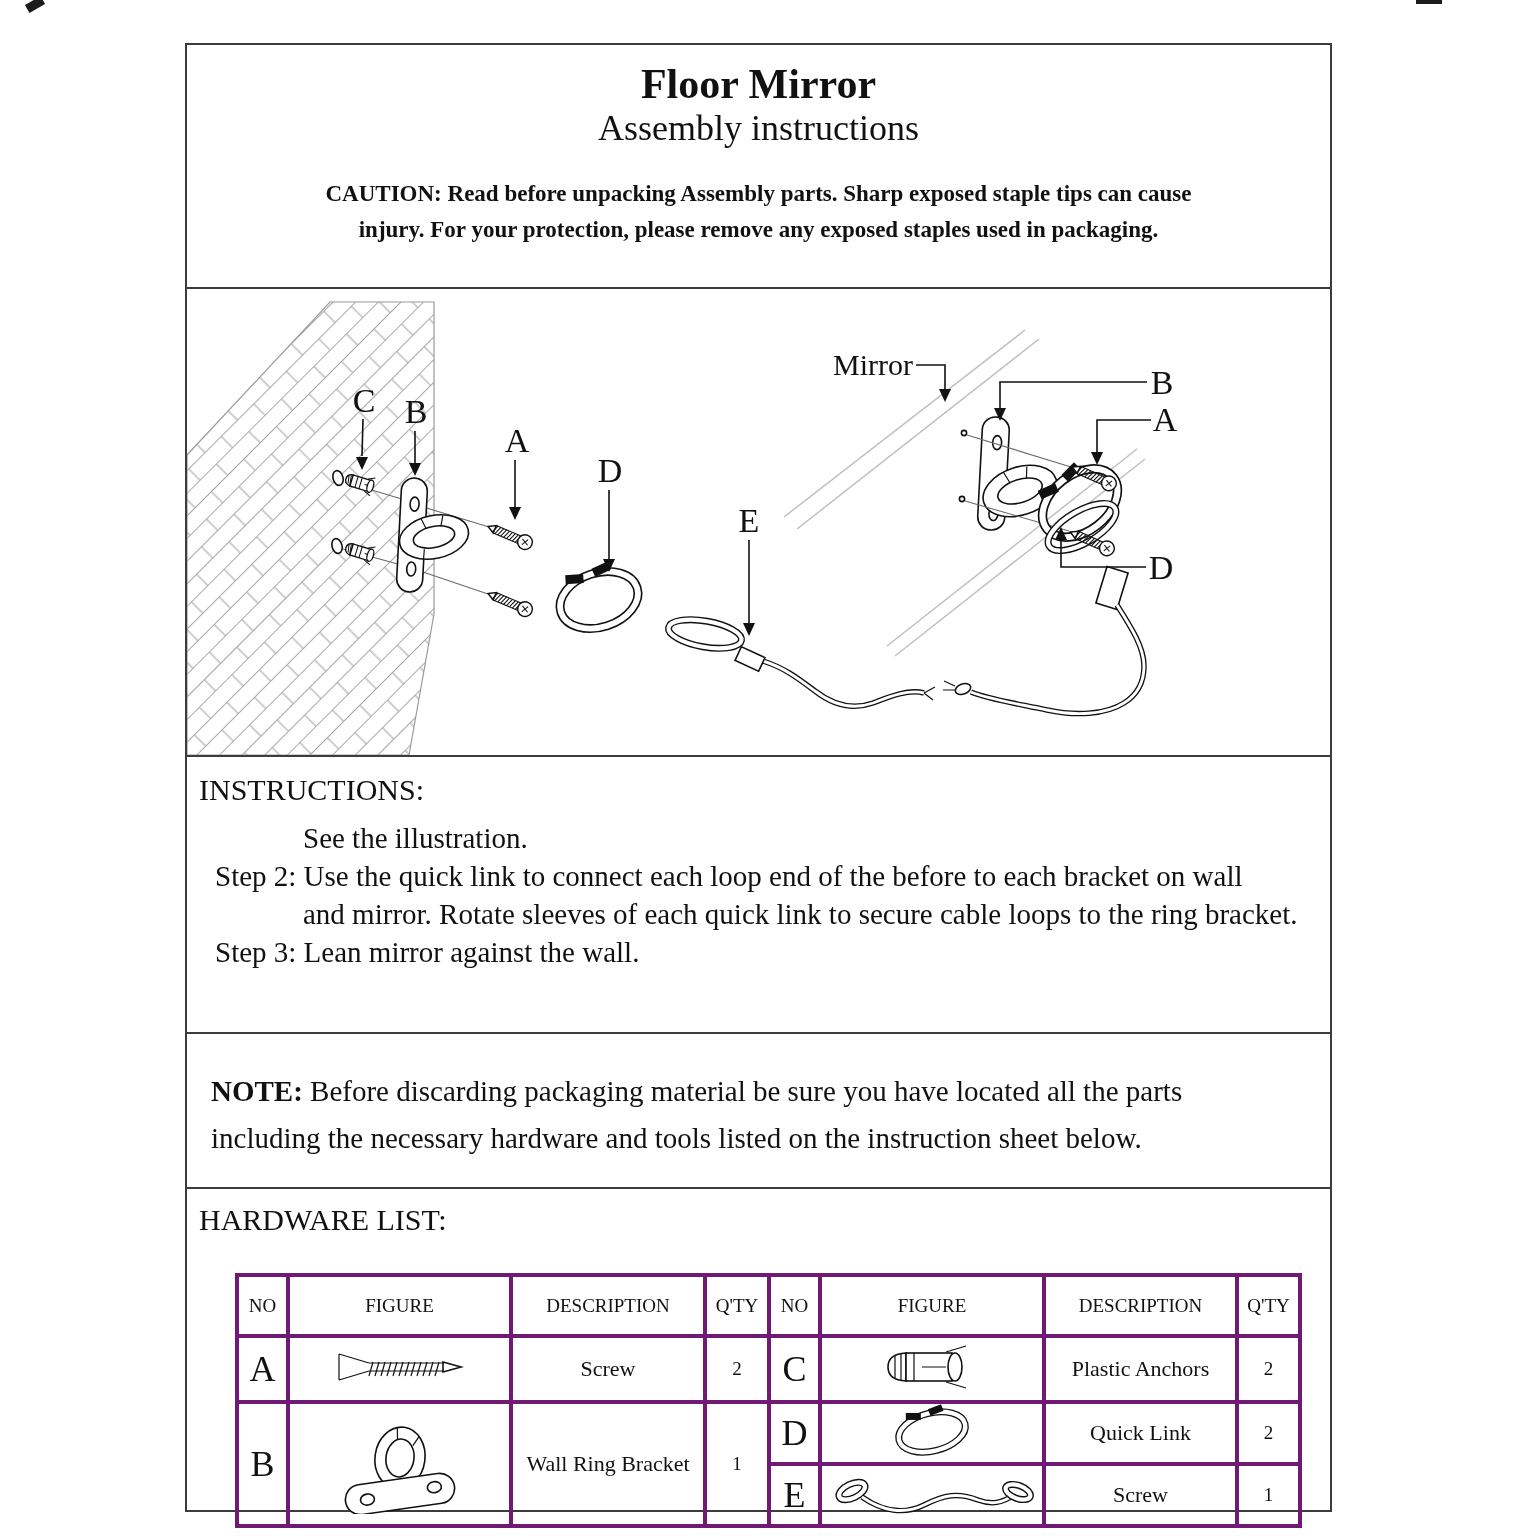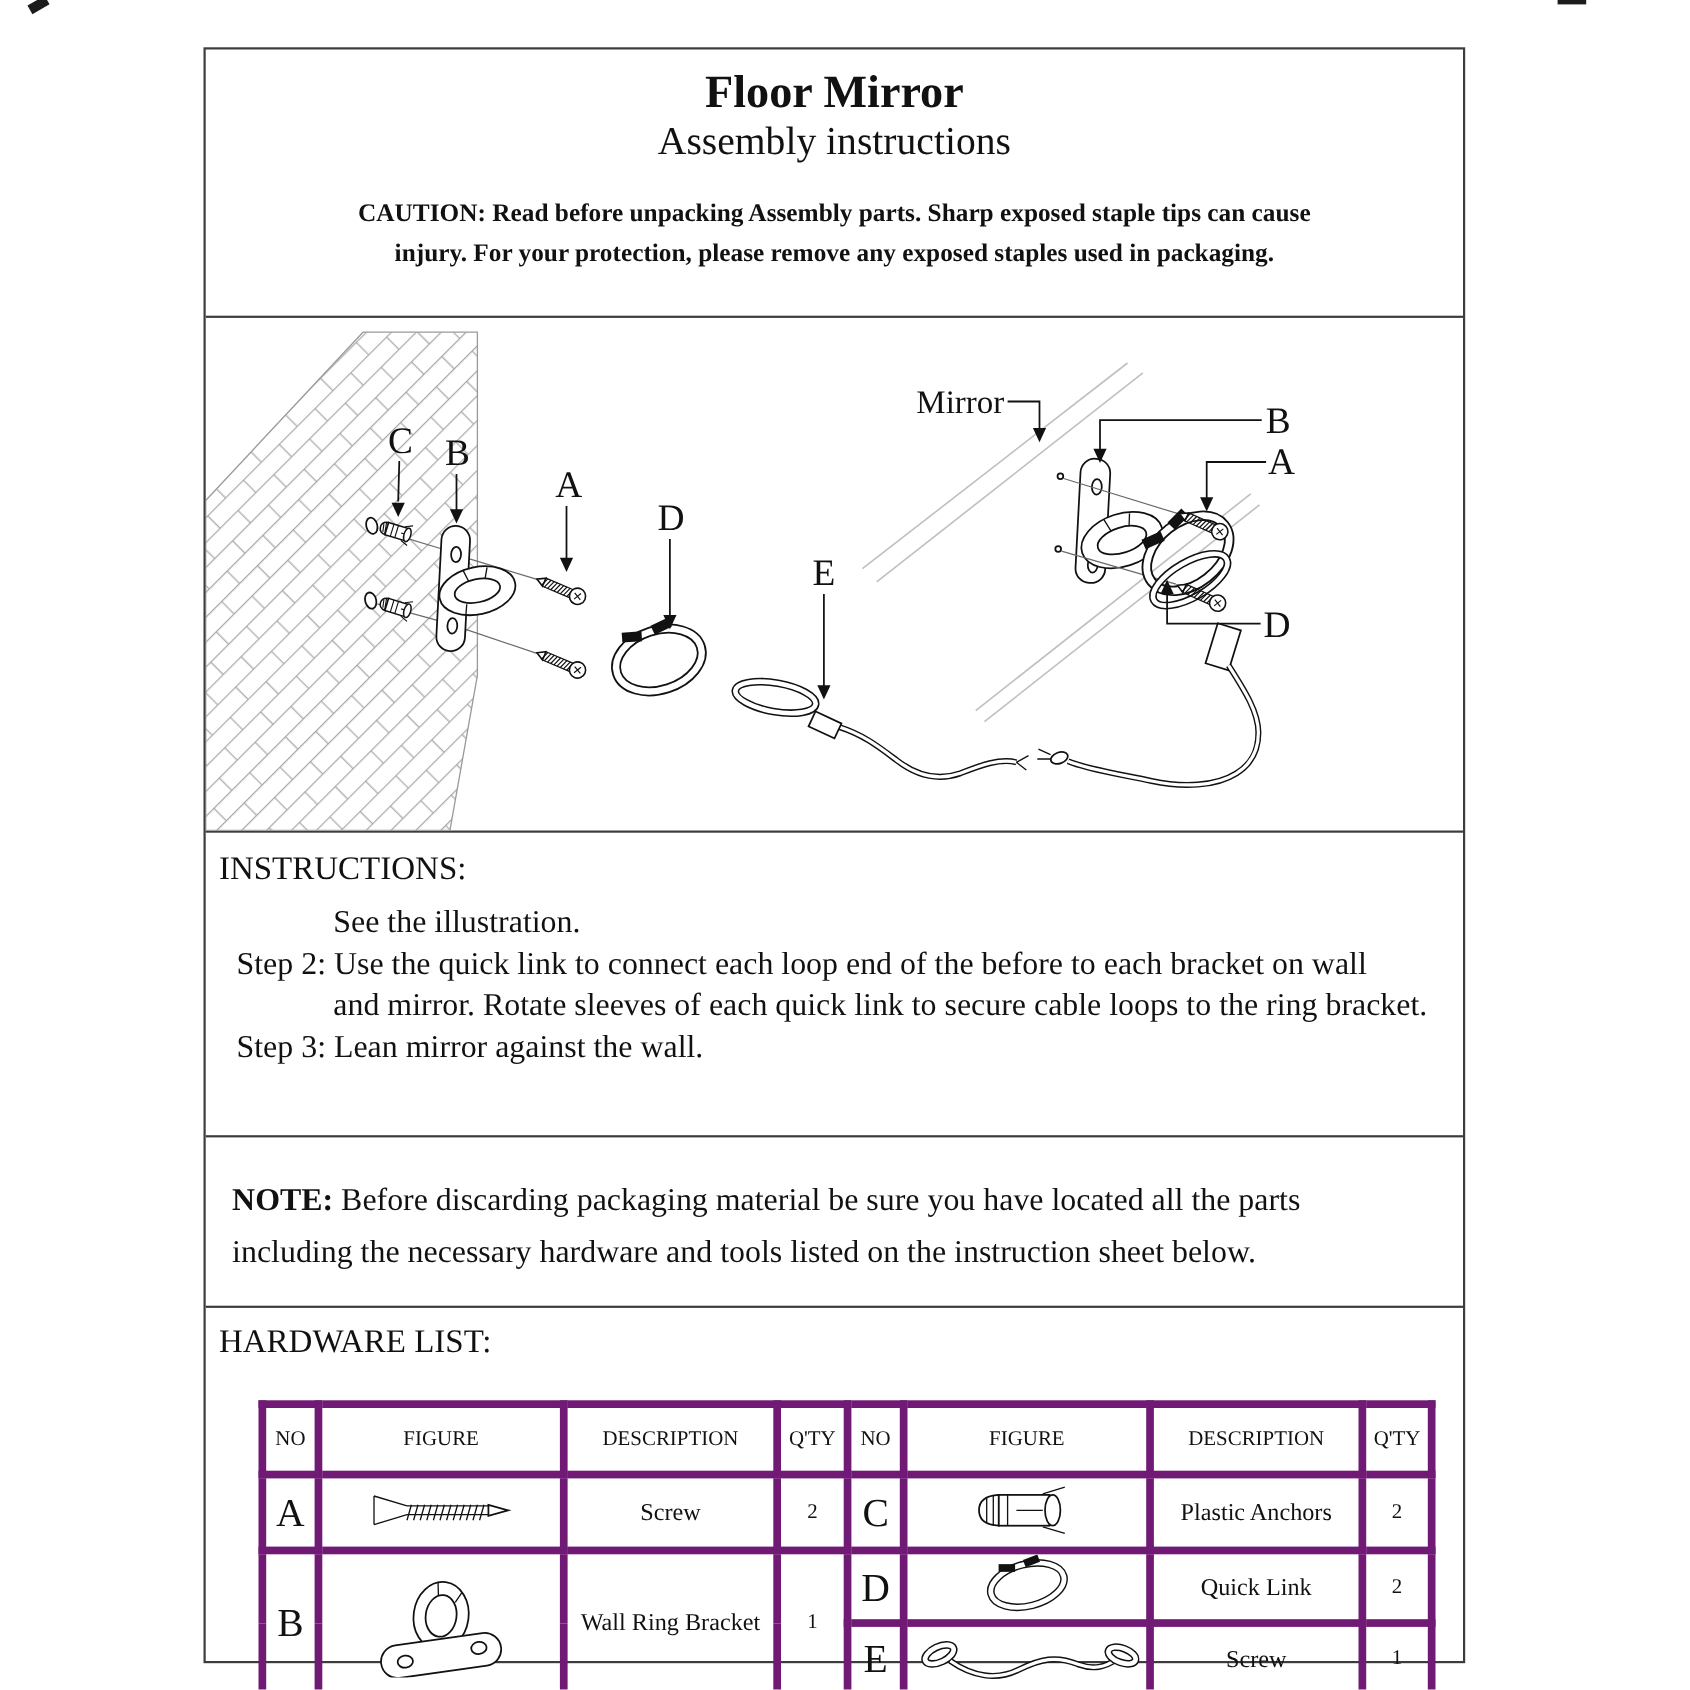--- a/index.html
+++ b/index.html
@@ -13,21 +13,21 @@
   .sec-diagram{height:468px;border-bottom:2px solid #3c3c3c;position:relative;overflow:hidden;}
   .sec-diagram svg{display:block;}
   .sec-instructions{height:277px;border-bottom:2px solid #3c3c3c;padding:16px 10px 0 12px;}
   .sec-head{font-size:30px;margin:0;font-weight:normal;}
   .steps{margin-top:12px;font-size:29px;line-height:38px;}
   .step{padding-left:16px;}
   .cont{padding-left:104px;}
   .sec-note{height:155px;border-bottom:2px solid #3c3c3c;padding:34px 30px 0 24px;font-size:29px;line-height:47px;}
   .sec-hardware{height:325px;padding:14px 0 0 12px;}
   table.hw{border-collapse:collapse;margin:36px 0 0 36px;}
-  table.hw td{border:7px solid #701a75;text-align:center;vertical-align:middle;padding:0;}
+  table.hw td{border:4px solid #701a75;text-align:center;vertical-align:middle;padding:0;}
   td.hdr{font-size:19px;height:57px;}
   td.no{font-size:36px;}
   td.desc{font-size:22px;text-align:left;padding-left:12px;}
   td.qty{font-size:19px;}
   tr.r1 td{height:62px;} tr.r2 td{height:57px;} tr.r3 td{height:58px;}
   .wht{fill:#fff;stroke:#111;stroke-width:1.6;}
   .ln{stroke:#111;stroke-width:1.6;fill:none;}
   .ln2{stroke:#111;stroke-width:1.2;fill:none;}
   .thin{stroke:#6a6a6a;stroke-width:1.1;fill:none;}
   .gray{stroke:#c0c0c0;stroke-width:1.5;fill:none;}

